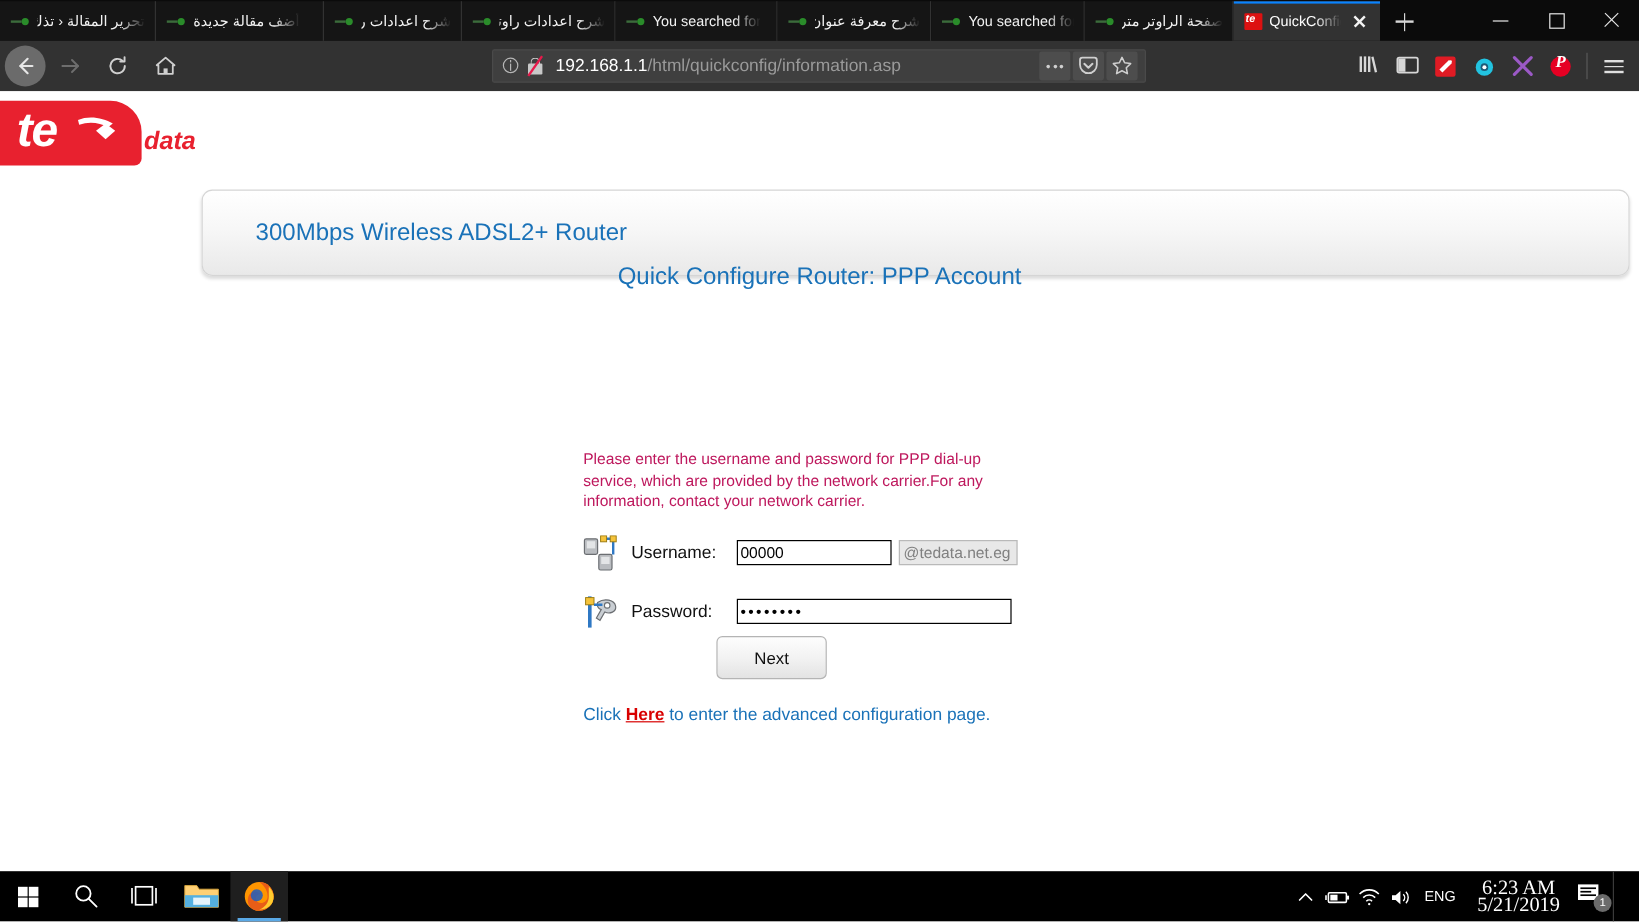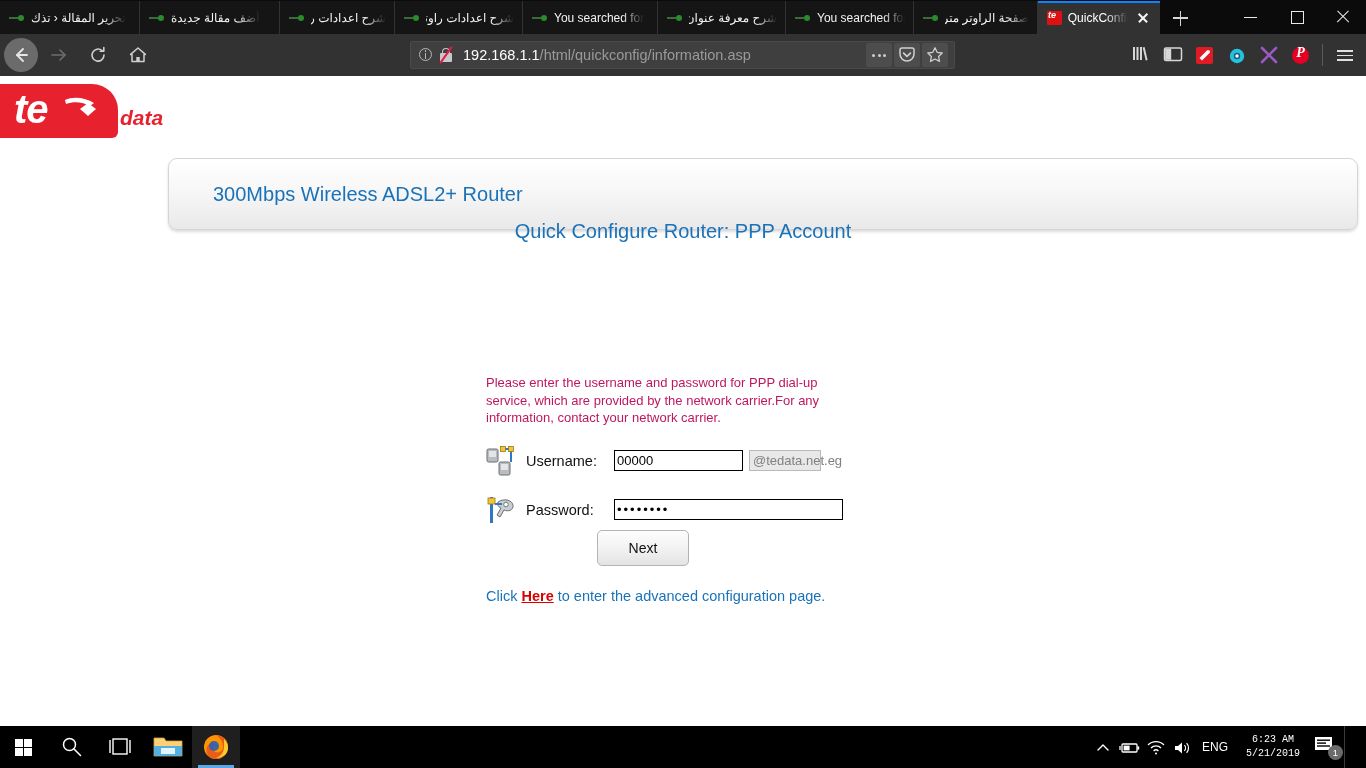--- a/index.html
+++ b/index.html
@@ -262,21 +262,21 @@
   }
   .text-input {
     height: 21px; border: 1px solid #000; background: #fff;
     font-size: 13px; padding: 0 2px; color: #000;
     font-family: "Liberation Sans", sans-serif;
     outline: none;
   }
   #username-input { width: 129px; }
   #password-input { width: 229px; letter-spacing: 2px; }
   #username-suffix {
-    margin-left: 6px; width: 72px; height: 21px;
+    margin-left: 6px; width: 99px; height: 21px;
     border: 1px solid #b9b9b9; background: #e8e8e8; color: #808080;
     font-size: 13px; display: flex; align-items: center; padding-left: 3px;
     font-family: "Liberation Sans", sans-serif;
   }
   #next-btn {
     position: absolute; left: 111px; top: 156px;
     width: 92px; height: 36px;
     background: linear-gradient(to bottom, #fdfdfd 0%, #f2f2f2 52%, #e3e3e3 100%);
     border: 1px solid #b4b4b4; border-radius: 5px;
     font-size: 14px; color: #111;
@@ -312,41 +312,41 @@
   #tray {
     margin-left: auto; display: flex; align-items: center; height: 42px; gap: 0;
     padding-right: 14px;
   }
   .tray-icon { width: 26px; height: 42px; position: relative; }
   #tray-lang {
     color: #ffffff; font-size: 12px; padding: 0 8px;
     font-family: "Liberation Sans", sans-serif;
   }
   #tray-clock {
-    color: #ffffff; font-size: 10px; line-height: 14px; text-align: center;
+    color: #ffffff; font-size: 17px; line-height: 14px; text-align: center;
     padding: 0 10px;
-    font-family: Liberation Mono, monospace;
+    font-family: Liberation Serif, serif;
   }
   #tray-action { width: 34px; height: 42px; position: relative; }
   #tray-action .badge {
     position: absolute; right: 1px; bottom: 8px; width: 15px; height: 15px;
     border-radius: 50%; background: #6b6b6b; color: #fff;
     font-size: 9.5px; display: flex; align-items: center; justify-content: center;
     font-family: "Liberation Sans", sans-serif;
   }
   #show-desktop { width: 8px; height: 42px; border-left: 1px solid #3a3a3a; }
 </style>
 </head>
 <body>
 
 <div id="browser-chrome">
 
   <div id="tab-strip">
 
-    <div class="tab" style="width:140px">
+    <div class="tab" style="width:130px">
       <span class="tab-favicon">
           <i class="fav-bar"></i>
           <i class="fav-dot"></i>
         </span>
       <span class="tab-title">تحرير المقالة ‹ تذك</span>
     </div>
 
     <div class="tab" style="width:140px">
       <span class="tab-favicon">
           <i class="fav-bar"></i>

